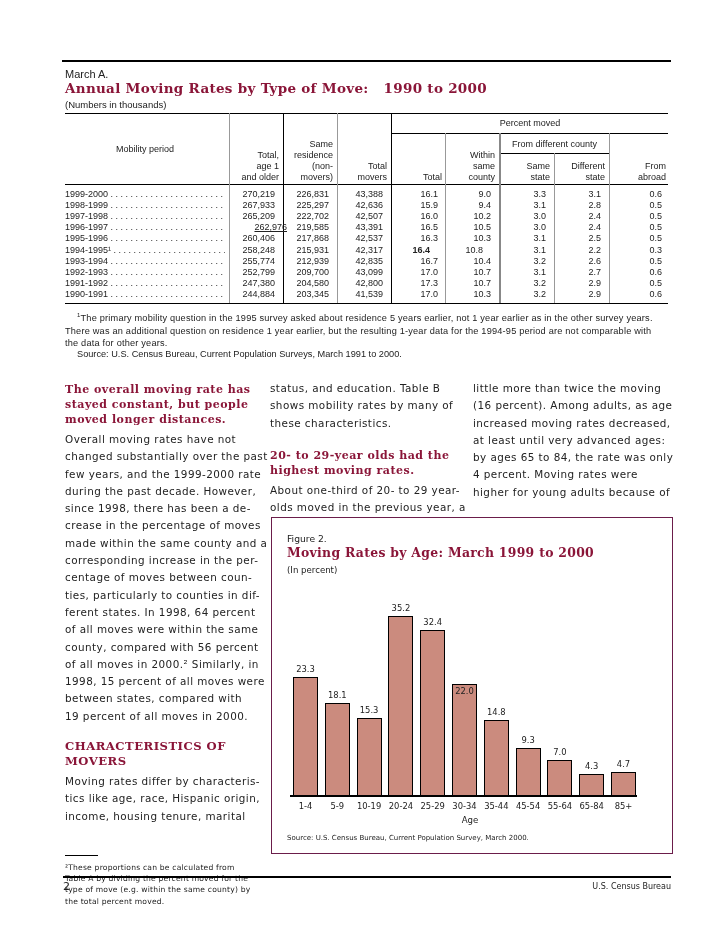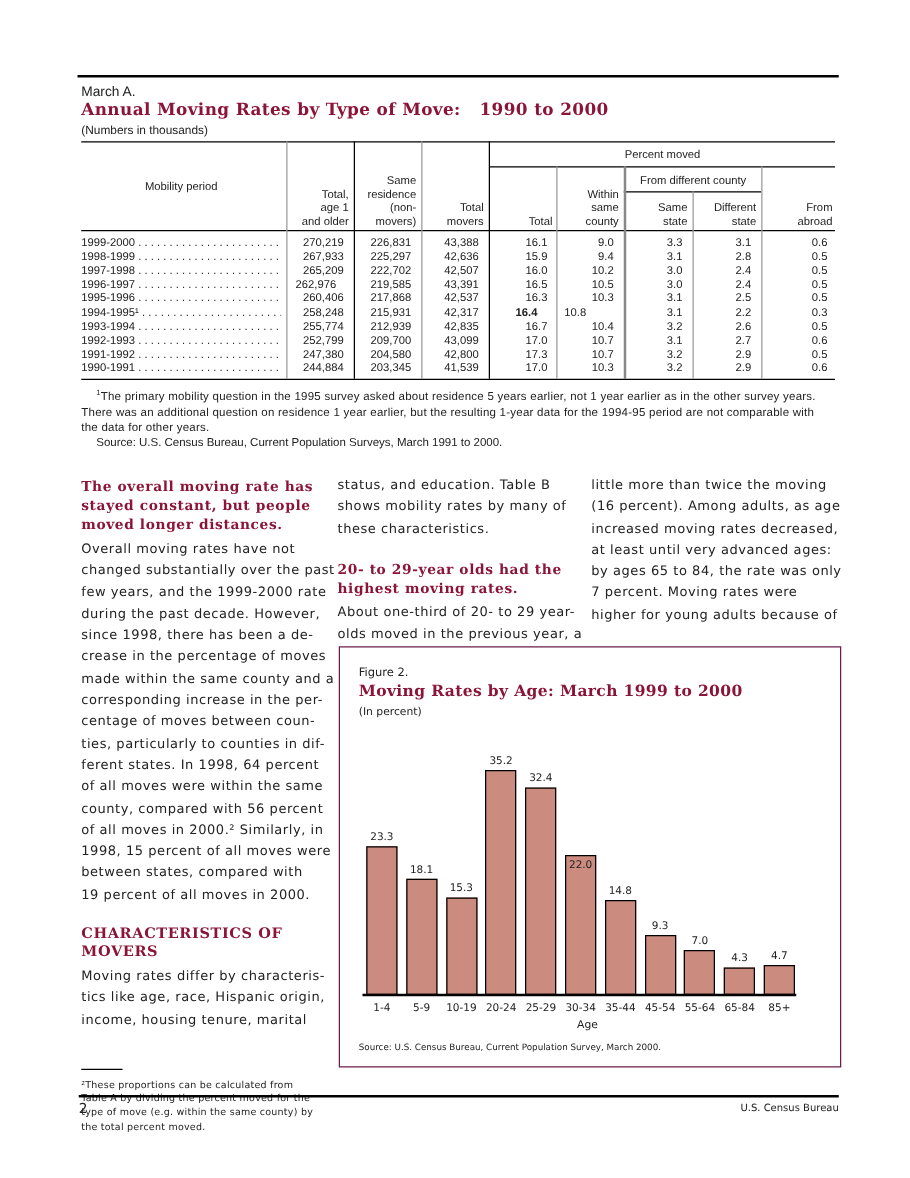--- a/index.html
+++ b/index.html
@@ -112,21 +112,21 @@
     <div class="tbl-row-label" style="left: 65px; top: 211.2px; width: 160px;">1997-1998 . . . . . . . . . . . . . . . . . . . . . . . .</div>
     <div class="tbl-cell" style="left: 229px; top: 211.2px; width: 46px;">265,209</div>
     <div class="tbl-cell" style="left: 283px; top: 211.2px; width: 46px;">222,702</div>
     <div class="tbl-cell" style="left: 337px; top: 211.2px; width: 46px;">42,507</div>
     <div class="tbl-cell" style="left: 392px; top: 211.2px; width: 46px;">16.0</div>
     <div class="tbl-cell" style="left: 445px; top: 211.2px; width: 46px;">10.2</div>
     <div class="tbl-cell" style="left: 500px; top: 211.2px; width: 46px;">3.0</div>
     <div class="tbl-cell" style="left: 554px; top: 211.2px; width: 47px;">2.4</div>
     <div class="tbl-cell" style="left: 609px; top: 211.2px; width: 53px;">0.5</div>
     <div class="tbl-row-label" style="left: 65px; top: 222.3px; width: 160px;">1996-1997 . . . . . . . . . . . . . . . . . . . . . . . .</div>
-    <div class="tbl-cell" style="left: 223px; top: 222.3px; width: 46px;">262,976</div>
+    <div class="tbl-cell" style="left: 241px; top: 222.3px; width: 46px; text-decoration: underline;">262,976</div>
     <div class="tbl-cell" style="left: 283px; top: 222.3px; width: 46px;">219,585</div>
     <div class="tbl-cell" style="left: 337px; top: 222.3px; width: 46px;">43,391</div>
     <div class="tbl-cell" style="left: 392px; top: 222.3px; width: 46px;">16.5</div>
     <div class="tbl-cell" style="left: 445px; top: 222.3px; width: 46px;">10.5</div>
     <div class="tbl-cell" style="left: 500px; top: 222.3px; width: 46px;">3.0</div>
     <div class="tbl-cell" style="left: 554px; top: 222.3px; width: 47px;">2.4</div>
     <div class="tbl-cell" style="left: 609px; top: 222.3px; width: 53px;">0.5</div>
     <div class="tbl-row-label" style="left: 65px; top: 233.4px; width: 160px;">1995-1996 . . . . . . . . . . . . . . . . . . . . . . . .</div>
     <div class="tbl-cell" style="left: 229px; top: 233.4px; width: 46px;">260,406</div>
     <div class="tbl-cell" style="left: 283px; top: 233.4px; width: 46px;">217,868</div>
@@ -134,21 +134,21 @@
     <div class="tbl-cell" style="left: 392px; top: 233.4px; width: 46px;">16.3</div>
     <div class="tbl-cell" style="left: 445px; top: 233.4px; width: 46px;">10.3</div>
     <div class="tbl-cell" style="left: 500px; top: 233.4px; width: 46px;">3.1</div>
     <div class="tbl-cell" style="left: 554px; top: 233.4px; width: 47px;">2.5</div>
     <div class="tbl-cell" style="left: 609px; top: 233.4px; width: 53px;">0.5</div>
     <div class="tbl-row-label" style="left: 65px; top: 244.5px; width: 160px;">1994-1995¹ . . . . . . . . . . . . . . . . . . . . . . .</div>
     <div class="tbl-cell" style="left: 229px; top: 244.5px; width: 46px;">258,248</div>
     <div class="tbl-cell" style="left: 283px; top: 244.5px; width: 46px;">215,931</div>
     <div class="tbl-cell" style="left: 337px; top: 244.5px; width: 46px;">42,317</div>
     <div class="tbl-cell" style="left: 384px; top: 244.5px; width: 46px; font-weight: bold;">16.4</div>
-    <div class="tbl-cell" style="left: 423px; top: 244.5px; width: 46px;">10.8</div>
+    <div class="tbl-cell" style="left: 437px; top: 244.5px; width: 46px;">10.8</div>
     <div class="tbl-cell" style="left: 500px; top: 244.5px; width: 46px;">3.1</div>
     <div class="tbl-cell" style="left: 554px; top: 244.5px; width: 47px;">2.2</div>
     <div class="tbl-cell" style="left: 609px; top: 244.5px; width: 53px;">0.3</div>
     <div class="tbl-row-label" style="left: 65px; top: 255.6px; width: 160px;">1993-1994 . . . . . . . . . . . . . . . . . . . . . . . .</div>
     <div class="tbl-cell" style="left: 229px; top: 255.6px; width: 46px;">255,774</div>
     <div class="tbl-cell" style="left: 283px; top: 255.6px; width: 46px;">212,939</div>
     <div class="tbl-cell" style="left: 337px; top: 255.6px; width: 46px;">42,835</div>
     <div class="tbl-cell" style="left: 392px; top: 255.6px; width: 46px;">16.7</div>
     <div class="tbl-cell" style="left: 445px; top: 255.6px; width: 46px;">10.4</div>
     <div class="tbl-cell" style="left: 500px; top: 255.6px; width: 46px;">3.2</div>
@@ -249,21 +249,21 @@
     </div>
 </div>
 
 <div class="abs" style="left:473px; top:380px; width:205px;">
   <div class="body-text" id="col3-para">
       <div style="white-space: nowrap;">little more than twice the moving</div>
       <div style="white-space: nowrap;">(16 percent).  Among adults, as age</div>
       <div style="white-space: nowrap;">increased moving rates decreased,</div>
       <div style="white-space: nowrap;">at least until very advanced ages:</div>
       <div style="white-space: nowrap;">by ages 65 to 84, the rate was only</div>
-      <div style="white-space: nowrap;">7 percent.  Moving rates were</div>
+      <div style="white-space: nowrap;">4 percent.  Moving rates were</div>
       <div style="white-space: nowrap;">higher for young adults because of</div>
     </div>
 </div>
 
 <div class="fig-box"></div>
 <div class="abs" style="left:287px; top:533px; font-family:'DejaVu Sans',sans-serif; font-size:9.2px; color:#222;">Figure 2.</div>
 <div class="abs serif-bold maroon" style="left:287px; top:545px; font-size:12.4px; letter-spacing:0.3px;">Moving Rates by Age: March 1999 to 2000</div>
 <div class="abs" style="left:287px; top:565px; font-family:'DejaVu Sans',sans-serif; font-size:8.6px; color:#222;">(In percent)</div>
 
 <div id="chart">

